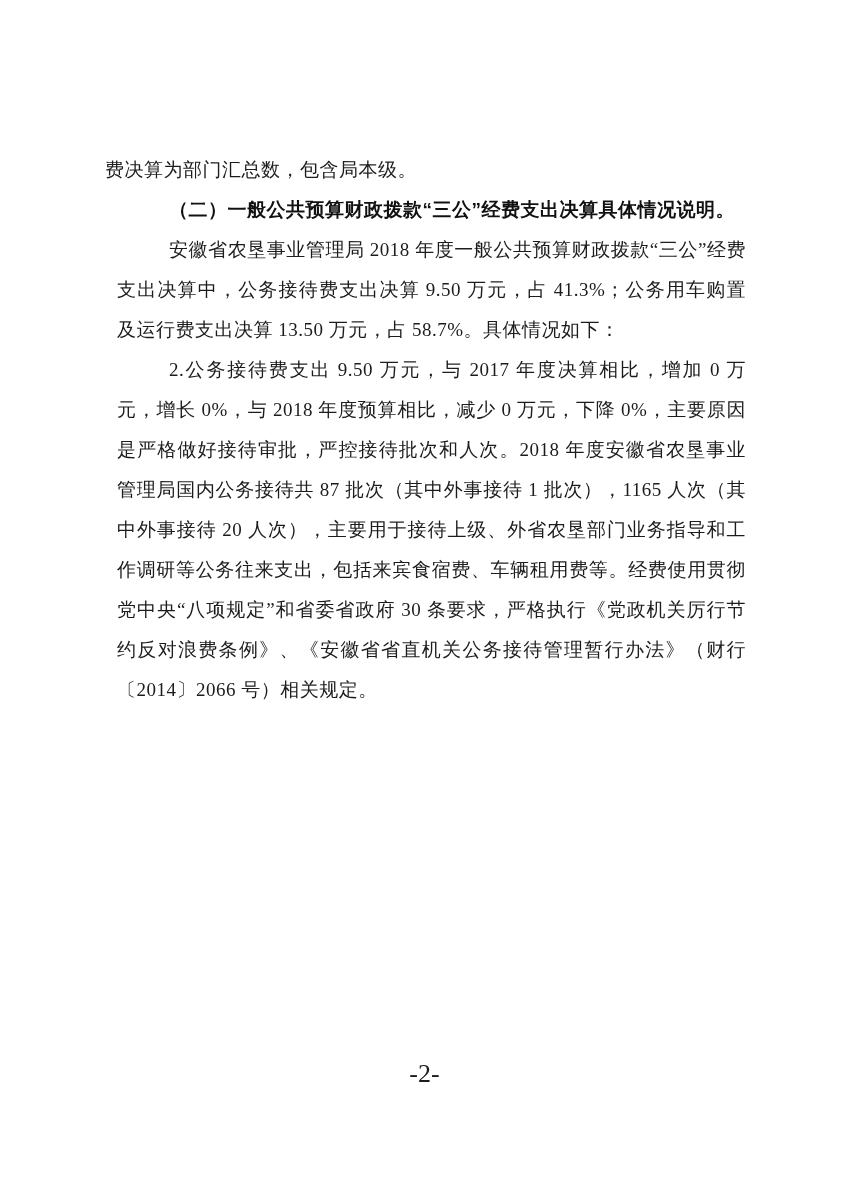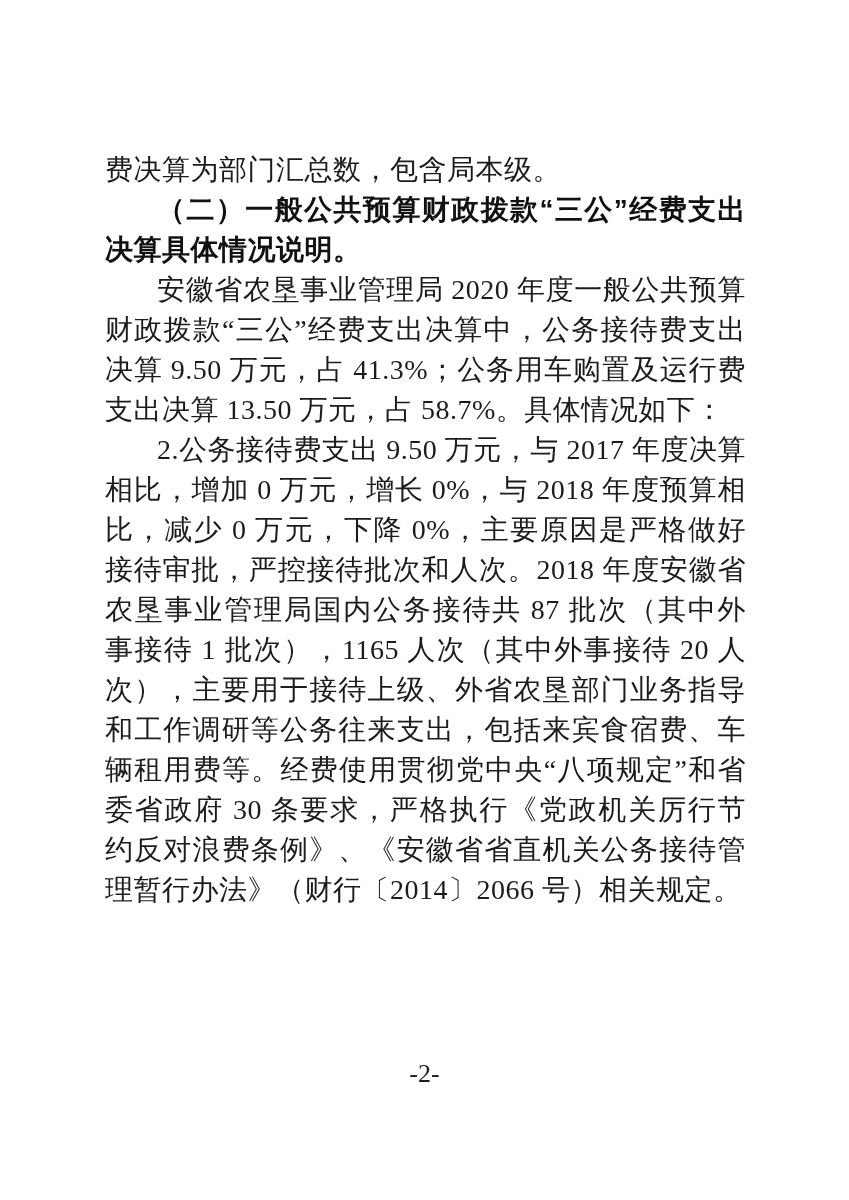--- a/index.html
+++ b/index.html
@@ -18,30 +18,31 @@
   }
   .content {
     position: absolute;
     top: 150px;
     left: 105px;
     width: 641px;
   }
   .para {
     margin: 0;
     font-family: "Liberation Serif", "DejaVu Serif", serif;
-    font-size: 28px;
+    font-size: 19px;
     line-height: 40px;
     color: #1c1c1c;
     text-align: justify;
     text-justify: inter-ideograph;
     letter-spacing: 0.5px;
     word-break: break-all;
   }
   .para.indent {
     text-indent: 52px;
+    margin-left: 12px;
   }
   .para.heading {
     font-family: "Liberation Sans", "DejaVu Sans", sans-serif;
     font-weight: 700;
     color: #111111;
   }
   .page-number {
     position: absolute;
     top: 1058px;
     left: 0;
@@ -53,17 +54,17 @@
     color: #1c1c1c;
   }
 </style>
 </head>
 <body>
 
 <div class="page">
   <div class="content">
     <p class="para">费决算为部门汇总数，包含局本级。</p>
     <p class="para heading indent">（二）一般公共预算财政拨款“三公”经费支出决算具体情况说明。</p>
-    <p class="para indent">安徽省农垦事业管理局 2020 年度一般公共预算财政拨款“三公”经费支出决算中，公务接待费支出决算 9.50 万元，占 41.3%；公务用车购置及运行费支出决算 13.50 万元，占 58.7%。具体情况如下：</p>
+    <p class="para indent">安徽省农垦事业管理局 2018 年度一般公共预算财政拨款“三公”经费支出决算中，公务接待费支出决算 9.50 万元，占 41.3%；公务用车购置及运行费支出决算 13.50 万元，占 58.7%。具体情况如下：</p>
     <p class="para indent">2.公务接待费支出 9.50 万元，与 2017 年度决算相比，增加 0 万元，增长 0%，与 2018 年度预算相比，减少 0 万元，下降 0%，主要原因是严格做好接待审批，严控接待批次和人次。2018 年度安徽省农垦事业管理局国内公务接待共 87 批次（其中外事接待 1 批次），1165 人次（其中外事接待 20 人次），主要用于接待上级、外省农垦部门业务指导和工作调研等公务往来支出，包括来宾食宿费、车辆租用费等。经费使用贯彻党中央“八项规定”和省委省政府 30 条要求，严格执行《党政机关厉行节约反对浪费条例》、《安徽省省直机关公务接待管理暂行办法》（财行〔2014〕2066 号）相关规定。</p>
   </div>
   <div class="page-number">-2-</div>
 </div>
 
 </body></html>

